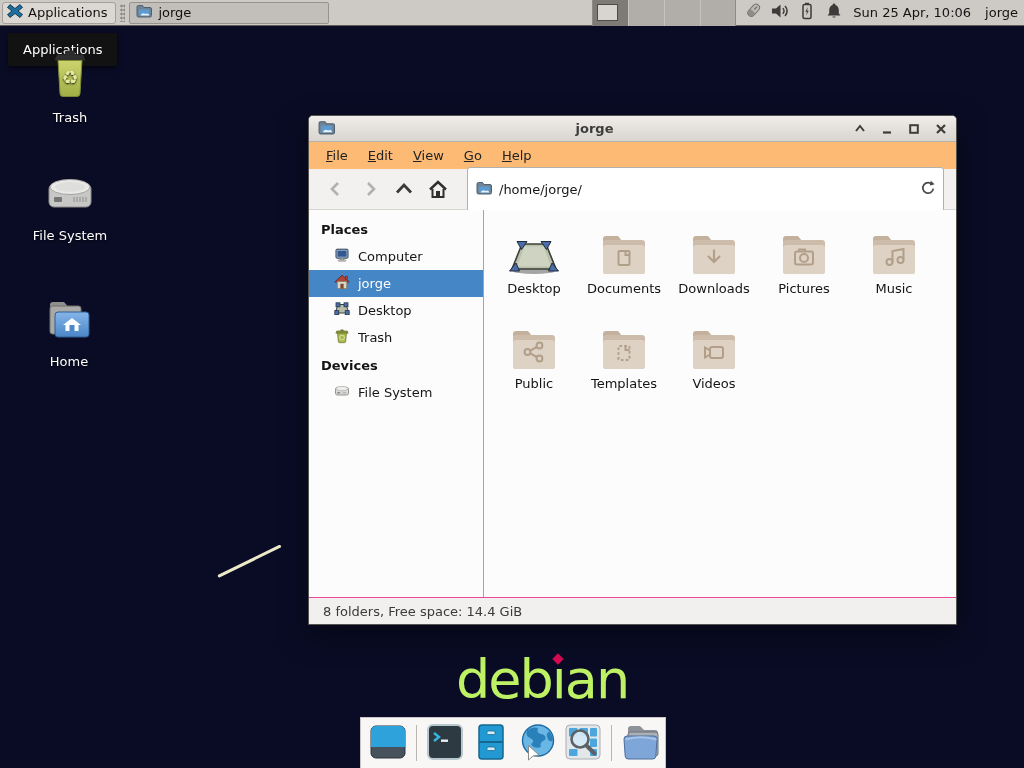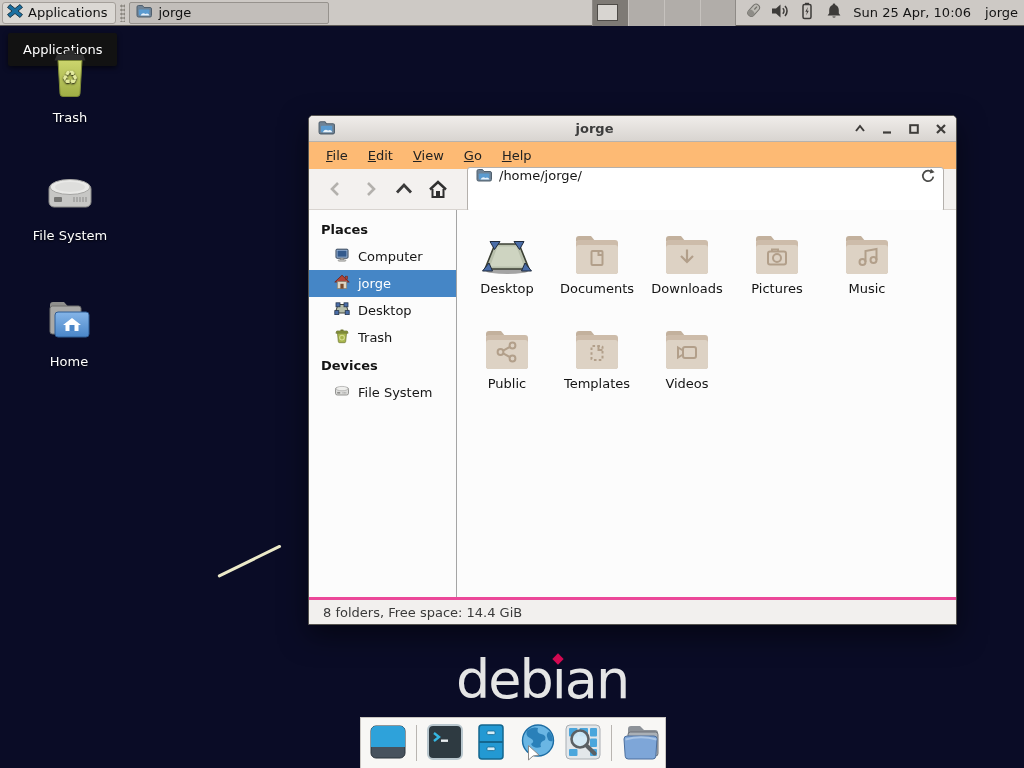--- a/index.html
+++ b/index.html
@@ -67,21 +67,21 @@
   
   .art-line {
     position:absolute; left:218px; top:575px; width:70px; height:3px;
     background:#eceac9; border-radius:2px;
     transform:rotate(-26deg); transform-origin:0 50%;
   }
 
   
   .debian {
     position:absolute; left:456px; top:653px;
-    color:#e5e5e5; font-size:54px; letter-spacing:-2px; line-height:1;
+    color:#bef264; font-size:54px; letter-spacing:-2px; line-height:1;
   }
   .debian .i-wrap { position:relative; display:inline-block; }
   .debian .diamond {
     position:absolute; left:50%; top:2px; width:8px; height:8px;
     margin-left:-4px; background:#d70a53; transform:rotate(45deg);
   }
 
   
   .window {
     position:absolute; left:308px; top:115px; width:649px; height:510px;
@@ -105,40 +105,40 @@
   .menu-item { display:inline-block; padding:4px 10px; color:#222; }
   .menu-item::first-letter { text-decoration:underline; }
   .toolbar {
     height:41px; flex:none; background:#f3f1ef; border-bottom:1px solid #d8d4d0;
     display:flex; align-items:center; padding:0 12px; gap:4px;
   }
   .tool-btn { width:30px; height:30px; display:flex; align-items:center; justify-content:center; }
   .pathbar {
     flex:1; height:45px; margin-left:10px;
     background:#fff; border:1px solid #b4b0ac; border-radius:3px;
-    display:flex; align-items:flex-start; padding:0 8px; gap:7px;
+    display:flex; align-items:center; padding:0 8px; gap:7px;
   }
   .path-text { flex:1; color:#151515; }
   .content { flex:1; display:flex; min-height:0; }
   .sidebar {
-    width:148px; flex:none; background:#fcfcfc;
+    width:175px; flex:none; background:#fcfcfc;
     border-right:1px solid #a5a5a5; padding-top:5px;
   }
   .side-header { font-weight:bold; color:#141414; padding:7px 12px 6px 12px; }
   .side-item { display:flex; align-items:center; gap:8px; padding:4px 8px 4px 25px; color:#161616;text-align:right; }
   .side-item.selected { background:#4586c6; color:#fff; }
   .files {
     flex:1; background:#fcfcfc; padding:14px 0 0 5px;
     display:grid; grid-template-columns:repeat(5,90px); grid-auto-rows:95px;
     justify-items:center; align-content:start;
   }
   .file-item { width:90px; display:flex; flex-direction:column; align-items:center; gap:5px; color:#141414; }
   .file-icon-box { height:52px; display:flex; align-items:flex-end; justify-content:center; }
   .statusbar {
-    height:27px; flex:none; background:#f2f0ee; border-top:3px solid #ec4899;
+    height:27px; flex:none; background:#f2f0ee; border-top:1px solid #ec4899;
     display:flex; align-items:center; padding:0 14px; color:#3a3a3a;
     border-radius:0 0 1px 1px;
   }
 
   
   .dock {
     position:absolute; left:360px; top:717px; width:306px; height:51px;
     background:#f8f7f5; border:1px solid #c9c5c1; border-bottom:none;
     display:flex; align-items:center; padding:0 7px; gap:6px;
   }

